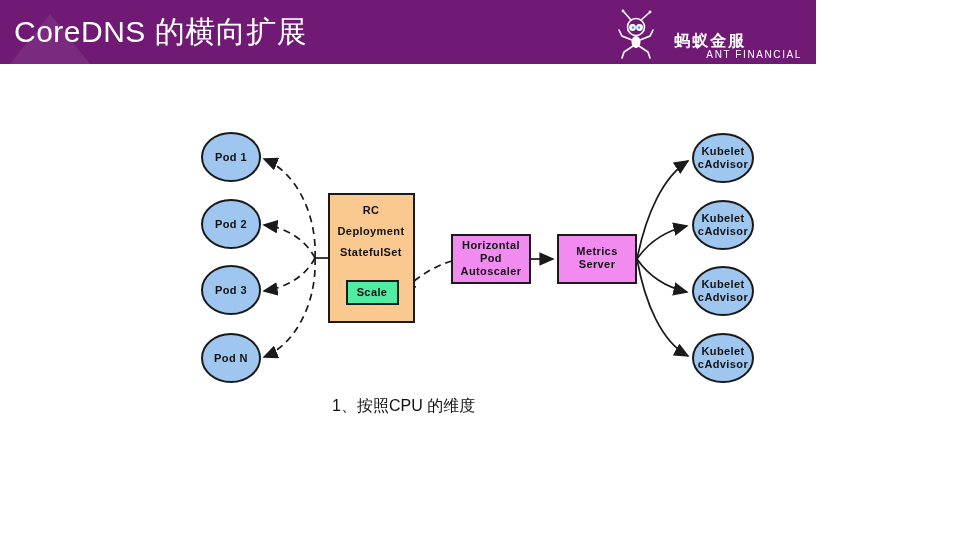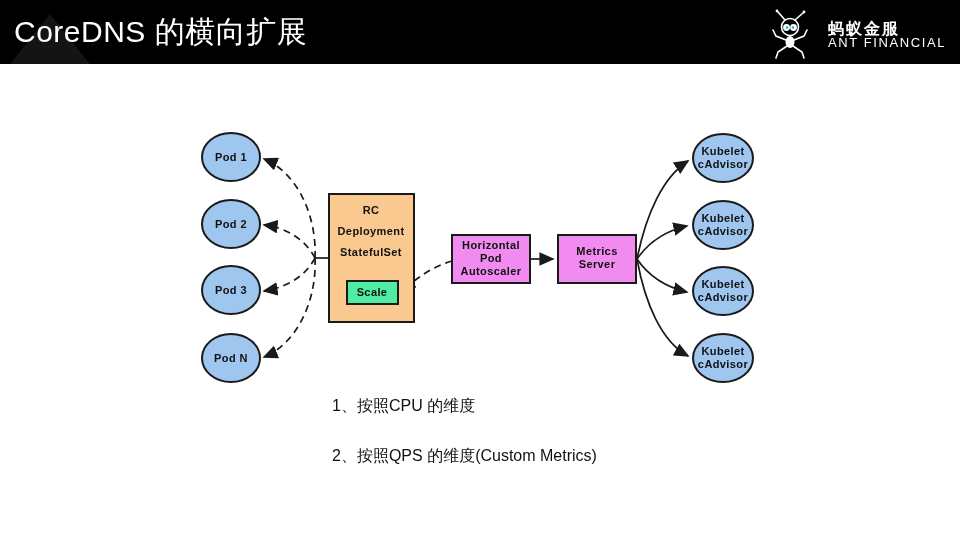--- a/index.html
+++ b/index.html
@@ -1,31 +1,31 @@
 <!DOCTYPE html>
 <html><head>
 <meta charset="utf-8">
 <style>
   * { margin:0; padding:0; box-sizing:border-box; }
   html,body { width:960px; height:540px; overflow:hidden; }
   body { font-family:"Liberation Sans", sans-serif; background:#ffffff; }
   .slide { position:relative; width:960px; height:540px; background:#ffffff; }
 
   
-  .header { position:absolute; top:0; left:0; width:960px; height:64px; background:#000000;padding-left:11px; }
+  .header { position:absolute; top:0; left:0; width:816px; height:64px; background:#701a75;padding-left:11px; }
   .header-watermark { position:absolute; left:10px; top:0; width:80px; height:64px;
     background:rgba(255,255,255,0.08); clip-path:polygon(50% 22%, 0% 100%, 100% 100%); }
   .slide-title { position:absolute; left:14px; top:12px; color:#ffffff; font-size:30px;
     letter-spacing:0.5px; white-space:nowrap; }
 
   
-  .logo { position:absolute; right:14px; top:8px; height:52px; display:flex; align-items:center; gap:16px; }
+  .logo { position:absolute; right:14px; top:8px; height:52px; display:flex; align-items:flex-end; gap:16px; }
   .logo-text { display:flex; flex-direction:column; justify-content:center; color:#ffffff; }
   .logo-name { font-size:16px; font-weight:bold; letter-spacing:2px; line-height:18px; }
-  .logo-sub { font-size:13px; letter-spacing:1.6px; line-height:10px; }
+  .logo-sub { font-size:10px; letter-spacing:1.6px; line-height:10px;margin-left:32px; }
 
   
   .diagram { position:absolute; top:64px; left:0; }
   .ntext { font:bold 11px "Liberation Sans", sans-serif; fill:#111111; text-anchor:middle; letter-spacing:0.4px; }
   .node-ellipse { fill:#9EC6EF; stroke:#1A1A1A; stroke-width:2; }
   .box-controller { fill:#F9C98F; stroke:#1A1A1A; stroke-width:2; }
   .box-pink { fill:#F18BF0; stroke:#1A1A1A; stroke-width:2; }
   .box-green { fill:#4FEDA3; stroke:#1A1A1A; stroke-width:2; }
   .edge { fill:none; stroke:#1A1A1A; stroke-width:1.7; }
   .edge.dashed { stroke-dasharray:7 5; }
@@ -152,16 +152,15 @@
     </g>
     <g>
       <ellipse class="node-ellipse" cx="723" cy="294" rx="30" ry="24"></ellipse>
       <text class="ntext" x="723" y="291">Kubelet</text>
       <text class="ntext" x="723" y="304">cAdvisor</text>
     </g>
   </svg>
 
   <div class="notes">
     <div class="note-line">1、按照CPU 的维度</div>
-    <div class="note-line">2、按照QPS 的维度(Custom Metrics)</div>
   </div>
 
 </div>
 
 </body></html>

